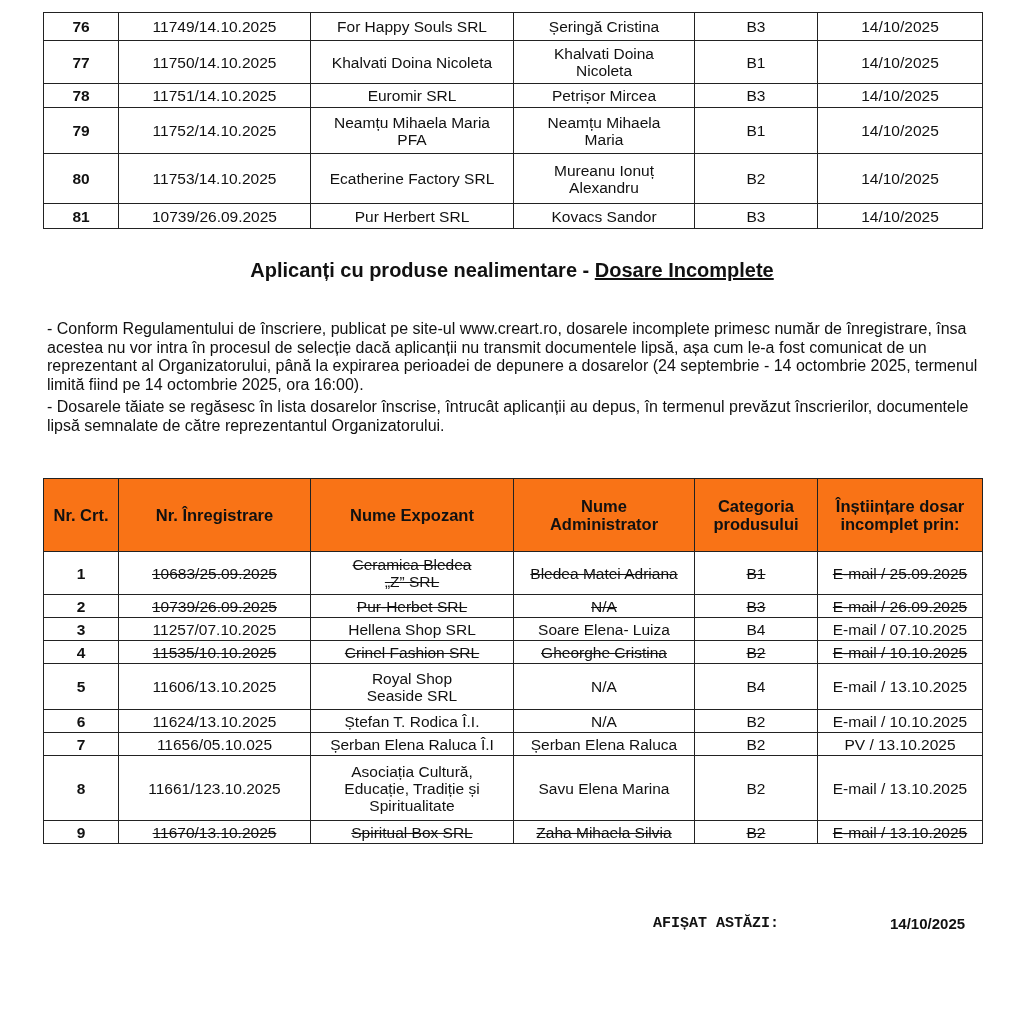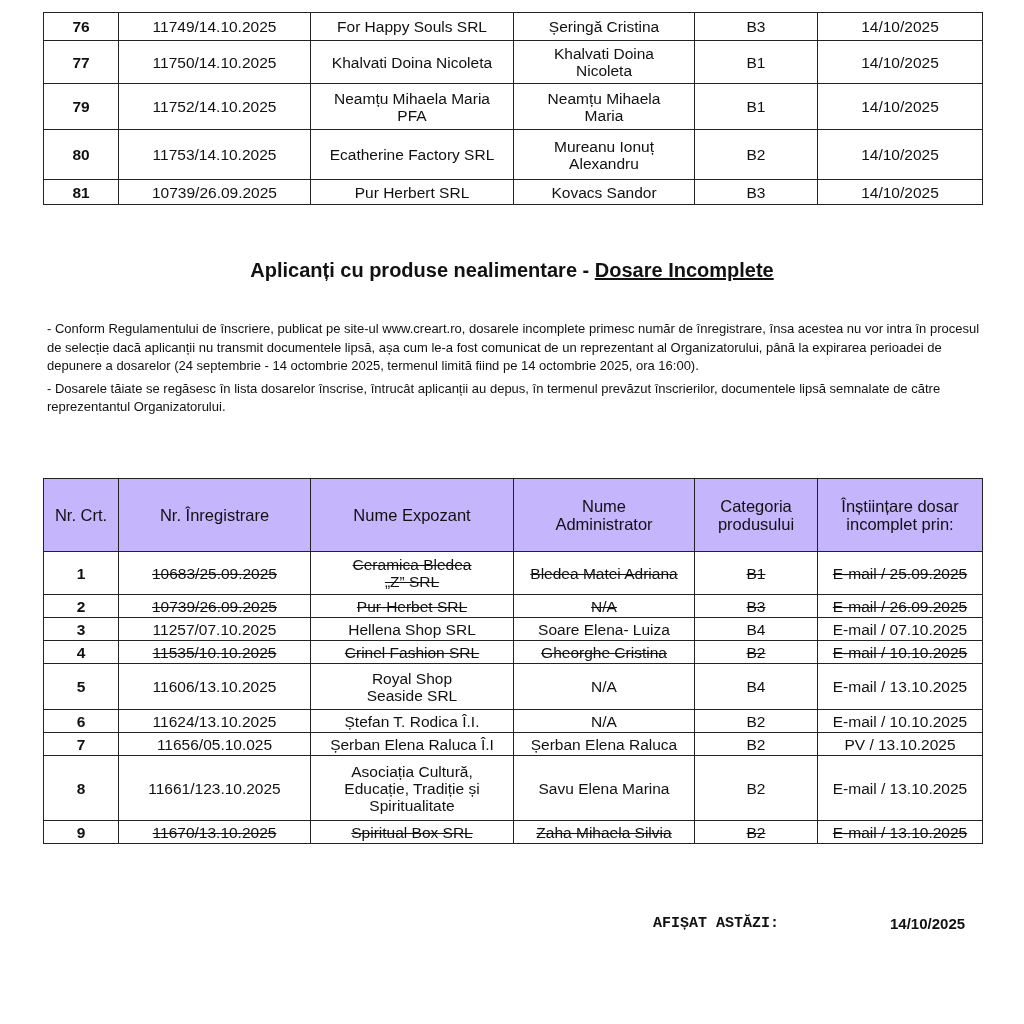--- a/index.html
+++ b/index.html
@@ -5,27 +5,27 @@
   html, body { margin:0; padding:0; background:#ffffff; }
   body { width:1024px; height:1024px; position:relative; overflow:hidden; font-family:"Liberation Sans", sans-serif; color:#111; }
   table { border-collapse:collapse; position:absolute; left:43px; table-layout:fixed; }
   td, th { border:1.5px solid #222; text-align:center; vertical-align:middle; font-size:15.5px; line-height:17px; padding:0 3px; }
   .num { font-weight:bold; }
   col.c1 { width:75px; } col.c2 { width:192px; } col.c3 { width:203px; } col.c4 { width:181px; } col.c5 { width:123px; } col.c6 { width:165px; }
   #t1 { top:12px; }
   #t1 tr.r1 td { height:27px; } #t1 tr.r2 td { height:42px; } #t1 tr.r3 td { height:23px; }
   #t1 tr.r4 td { height:45px; } #t1 tr.r5 td { height:49px; } #t1 tr.r6 td { height:24px; }
   #t2 { top:478px; }
-  #t2 th { background:#c4b5fd; font-weight:normal; font-size:16.5px; line-height:18px; height:48px; }
+  #t2 th { background:#f97316; font-weight:bold; font-size:16.5px; line-height:18px; height:48px; }
   #t2 tr.h2 td { height:42px; } #t2 tr.h1 td { height:22px; } #t2 tr.h3 td { height:64px; }
   #t2 tr.hb td { height:45px; }
   .strike { text-decoration:line-through; }
   .section-title { position:absolute; top:259px; left:0; width:1024px; text-align:center; font-size:20px; font-weight:bold; }
   .section-title u { text-decoration:underline; }
-  .notes { position:absolute; left:47px; top:320px; width:940px; font-size:13px; line-height:18.5px; }
+  .notes { position:absolute; left:47px; top:320px; width:940px; font-size:16px; line-height:18.5px; }
   .notes p { margin:0 0 4px 0; }
   .footer-label { position:absolute; left:653px; top:915px; font-weight:bold; font-size:15px;font-family:Liberation Mono, monospace; }
   .footer-date { position:absolute; left:890px; top:915px; font-weight:bold; font-size:15px; }
 </style>
 </head>
 <body>
 
 <table id="t1">
   <colgroup>
       <col class="c1">
@@ -43,20 +43,28 @@
       <td>Șeringă  Cristina</td>
       <td>B3</td>
       <td>14/10/2025</td>
     </tr>
     <tr class="r2">
       <td class="num">77</td>
       <td>11750/14.10.2025</td>
       <td>Khalvati Doina Nicoleta</td>
       <td style="padding:0 28px;">Khalvati Doina Nicoleta</td>
       <td>B1</td>
+      <td>14/10/2025</td>
+    </tr>
+    <tr class="r3">
+      <td class="num">78</td>
+      <td>11751/14.10.2025</td>
+      <td>Euromir SRL</td>
+      <td>Petrișor Mircea</td>
+      <td>B3</td>
       <td>14/10/2025</td>
     </tr>
     <tr class="r4">
       <td class="num">79</td>
       <td>11752/14.10.2025</td>
       <td style="padding:0 20px;">Neamțu Mihaela Maria PFA</td>
       <td style="padding:0 28px;">Neamțu Mihaela Maria</td>
       <td>B1</td>
       <td>14/10/2025</td>
     </tr>

